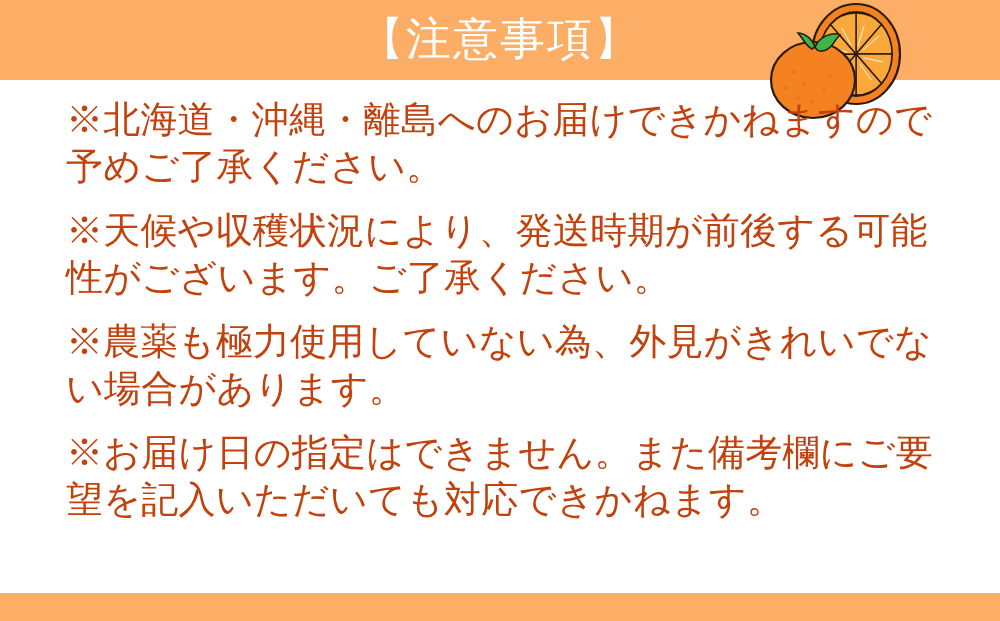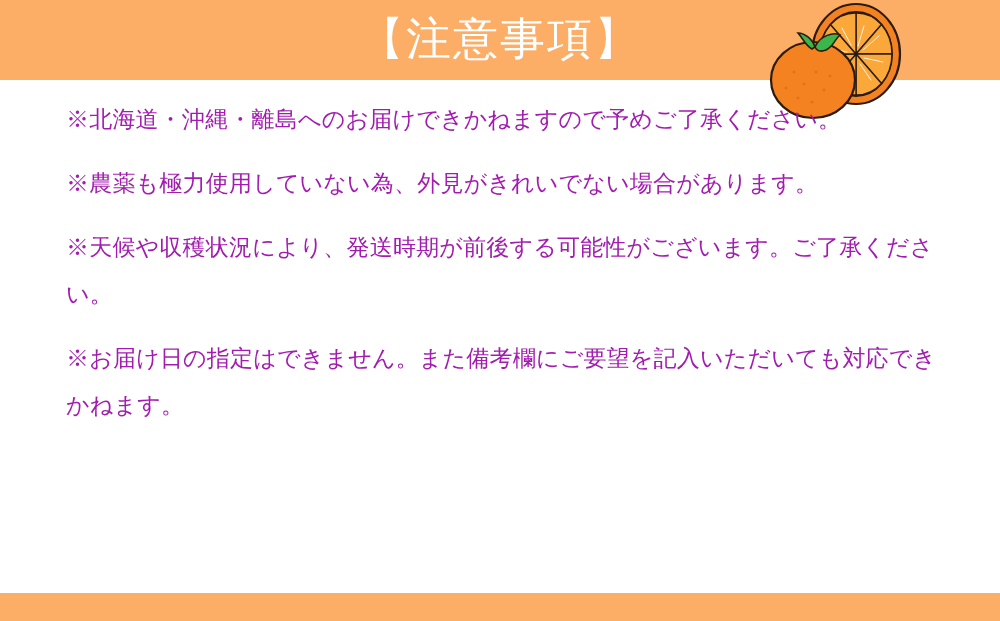--- a/index.html
+++ b/index.html
@@ -62,22 +62,22 @@
 
   
   #notice-body {
     position: absolute;
     left: 66px;
     top: 96px;
     width: 880px;
   }
 
   .notice-paragraph {
-    color: #a21caf;
-    font-size: 23px;
+    color: #c2410c;
+    font-size: 37px;
     line-height: 47px;
     margin: 0 0 17px 0;
     font-family: "Liberation Serif", "DejaVu Serif", serif;
     letter-spacing: 0.2px;
     text-indent: 0;
     white-space: pre-line;
   }
 
   .notice-paragraph:last-child {
     margin-bottom: 0;
@@ -147,21 +147,21 @@
           <circle cx="30" cy="96" r="1.6"></circle>
           <circle cx="44" cy="100" r="1.6"></circle>
           <circle cx="62" cy="74" r="1.6"></circle>
         </g>
       </g>
     </svg>
   </div>
 
   <div id="notice-body">
     <p class="notice-paragraph">※北海道・沖縄・離島へのお届けできかねますので予めご了承ください。</p>
+    <p class="notice-paragraph">※天候や収穫状況により、発送時期が前後する可能性がございます。ご了承ください。</p>
     <p class="notice-paragraph">※農薬も極力使用していない為、外見がきれいでない場合があります。</p>
-    <p class="notice-paragraph">※天候や収穫状況により、発送時期が前後する可能性がございます。ご了承ください。</p>
     <p class="notice-paragraph">※お届け日の指定はできません。また備考欄にご要望を記入いただいても対応できかねます。</p>
 
   </div>
 
   <div id="footer-band"></div>
 
 </div>
 
 </body></html>

